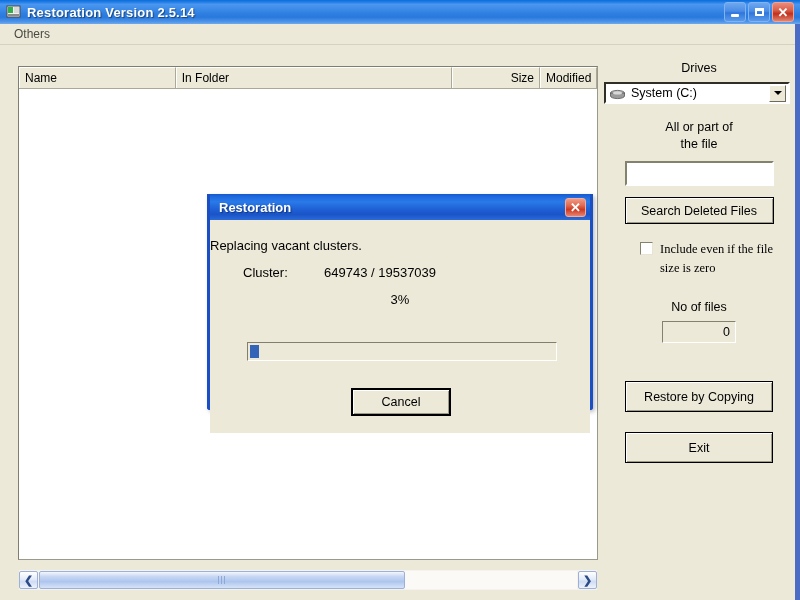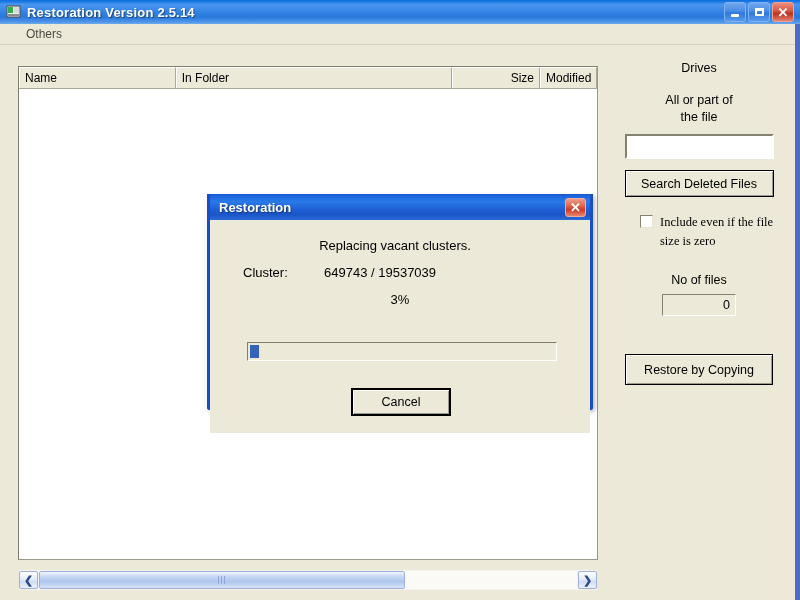--- a/index.html
+++ b/index.html
@@ -122,21 +122,20 @@
     display: flex;
     align-items: center;
     padding-left: 9px;
     box-sizing: border-box;
   }
   .menu-item {
     font-size: 12px;
     color: #4a4a42;
     padding: 1px 5px;
     cursor: default;
-    margin-left: 12px;
   }
 
   
   #list-view {
     position: absolute;
     left: 18px;
     top: 66px;
     width: 580px;
     height: 494px;
     background: #ffffff;
@@ -452,21 +451,20 @@
   #dialog-body {
     position: relative;
     height: 100%;
     background: #ece9d8;
   }
 
   #dlg-status {
     position: absolute;
     left: 0; right: 10px;
     top: 18px;
-    text-align: center;
     font-size: 13px;
     color: #000;
   }
   #dlg-cluster-label {
     position: absolute;
     left: 33px;
     top: 45px;
     font-size: 13px;
     color: #000;
   }
@@ -566,40 +564,54 @@
         <div class="thumb-grip"></div>
       </div>
     </div>
     <div class="scroll-arrow">❯</div>
   </div>
 
   <div id="right-panel">
 
     <div class="panel-label">Drives</div>
 
+    <div id="drives-combo">
+      <div id="drive-icon">
+        <svg width="17" height="12" viewBox="0 0 17 12">
+          <ellipse cx="8.5" cy="4" rx="7" ry="2.6" fill="#b9b9b9" stroke="#565656" stroke-width="0.8"></ellipse>
+          <path d="M1.5 4 L1.5 7 A7 2.6 0 0 0 15.5 7 L15.5 4 Z" fill="#9a9a9a" stroke="#565656" stroke-width="0.8"></path>
+          <ellipse cx="8.5" cy="4" rx="4.5" ry="1.5" fill="#d8d8d8"></ellipse>
+        </svg>
+      </div>
+      <div id="drive-label">System (C:)</div>
+      <div id="combo-arrow-btn">
+        <div class="arrow-down"></div>
+      </div>
+    </div>
 
     <div class="panel-label" style="margin-top:15px">All or part of</div>
     <div class="panel-label">the file</div>
 
     <div id="file-input-wrap">
       <input id="file-input" type="text" placeholder="" style="">
     </div>
 
     <div id="search-button" class="xp-button">Search Deleted Files</div>
 
 
     <div class="check-row second">
       <div class="checkbox"></div>
       <div class="check-label">Include even if the file size is zero</div>
     </div>
 
     <div id="nof-label" class="panel-label">No of files</div>
     <div id="nof-field">0</div>
 
     <div id="restore-button" class="xp-button">Restore by Copying</div>
+    <div id="exit-button" class="xp-button">Exit</div>
   </div>
 
   <div id="dialog">
     <div id="dialog-title-bar">
       <div id="dialog-title-text">Restoration</div>
       <div id="dialog-close-btn">
         <span class="glyph-close">✕</span>
       </div>
     </div>
     <div id="dialog-body">

